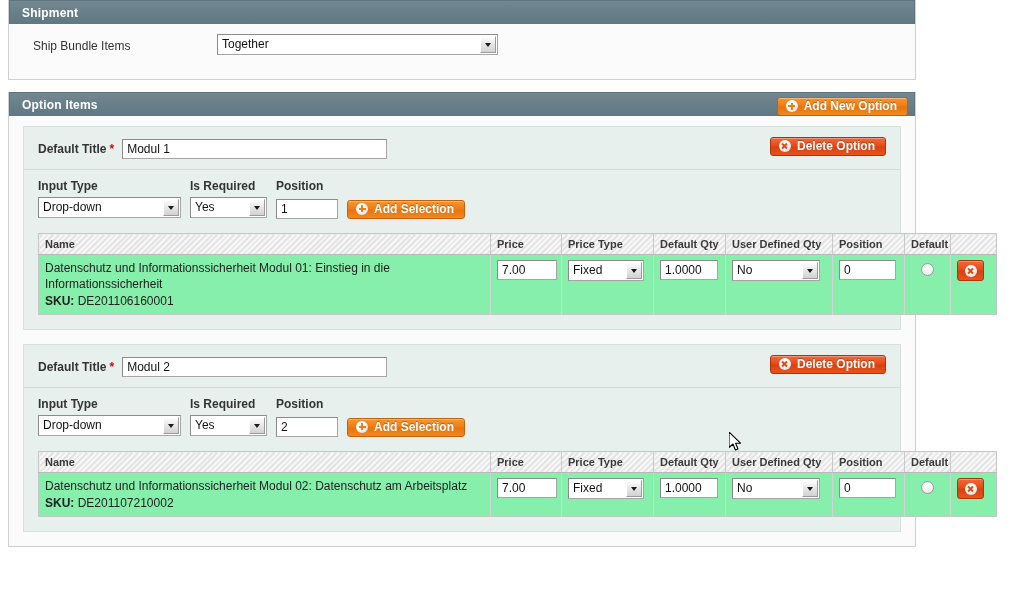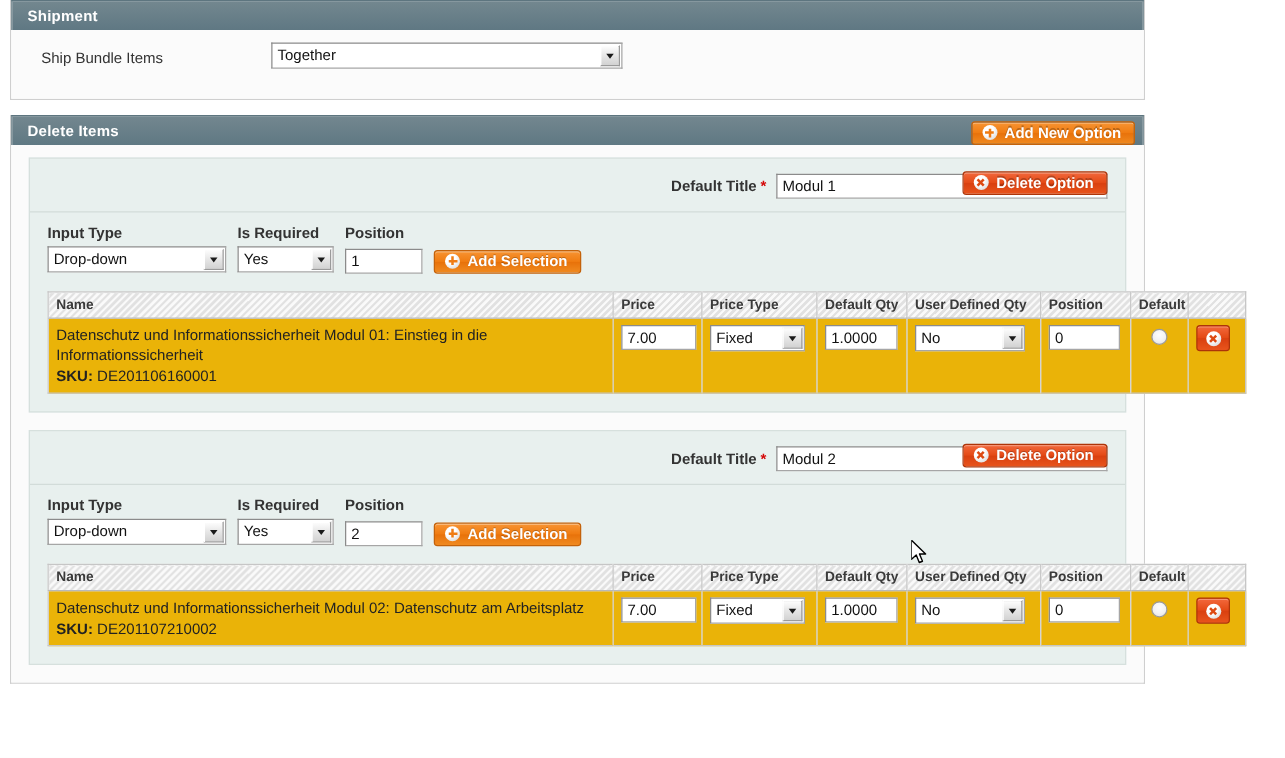--- a/index.html
+++ b/index.html
@@ -148,21 +148,20 @@
     padding: 12px 14px 14px 14px;
     margin-bottom: 14px;
     position: relative;
   }
   .option-box:last-child { margin-bottom: 0; }
 
   .opt-title-row {
     display:flex; align-items:center;
     position:relative;
     padding-bottom: 10px;
-    justify-content: flex-end;
   }
   .lbl-bold { font-weight:bold; font-size:12px; color:#333; }
   .req-star { color:#d40707; font-weight:bold; margin-left:3px; }
   .txt {
     background:#fff;
     border:1px solid #a6a6a6;
     border-top-color:#8b8b8b; border-left-color:#8b8b8b;
     height:20px;
     font-family:"Liberation Sans", sans-serif;
     font-size:12px;
@@ -217,21 +216,21 @@
     height: 19px;
     white-space:nowrap;
   }
   .sel-table th:last-child { border-right:none; }
   .sel-table td {
     border-right:1px solid #d4d4d4;
     padding: 5px 6px;
     vertical-align: top;
     font-size:12px;
     color:#222;
-    background:#eab308;
+    background:#86efac;
     margin-top:41px;
   }
   .sel-table td:last-child { border-right:none; }
   .name-cell { line-height:16px; }
   .name-cell .sku { display:block; margin-top:1px; }
   .name-cell .sku b { font-weight:bold; }
   .cell-center { text-align:center; }
   .price-input { width: 60px; }
   .qty-input { width: 58px; }
   .pos-cell-input { width: 57px; }
@@ -293,21 +292,21 @@
           <span class="sel-arrow">
               <i></i>
             </span>
         </div>
       </div>
     </div>
   </div>
 
   <div class="panel" style="margin-top:12px;">
     <div class="panel-head">
-      <span class="head-title">Delete Items</span>
+      <span class="head-title">Option Items</span>
       <span class="bundle-head-btn">
         <span class="btn-orange">
           <span class="ico-circle ico-plus"></span>
           <span>Add New Option</span>
         </span>
       </span>
     </div>
 
     <div class="bundle-body">
 

